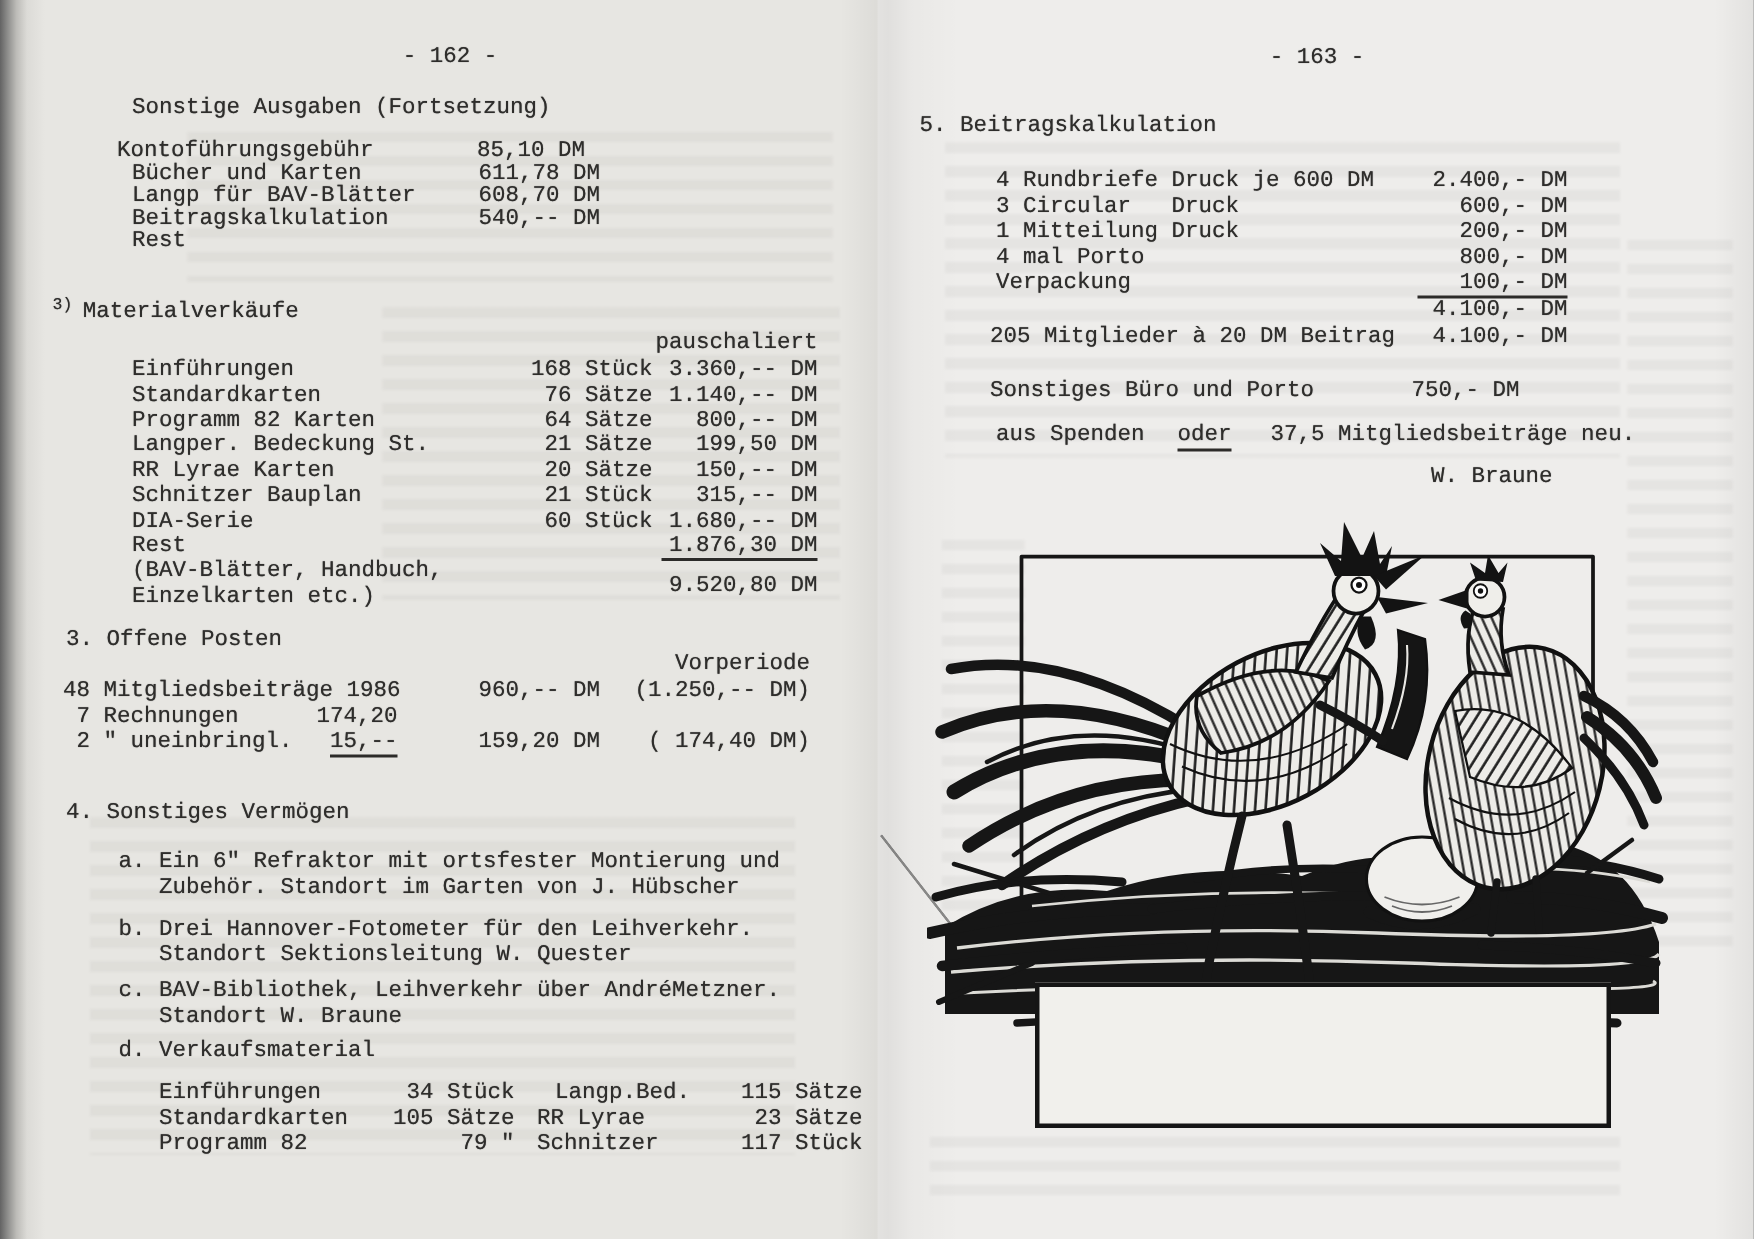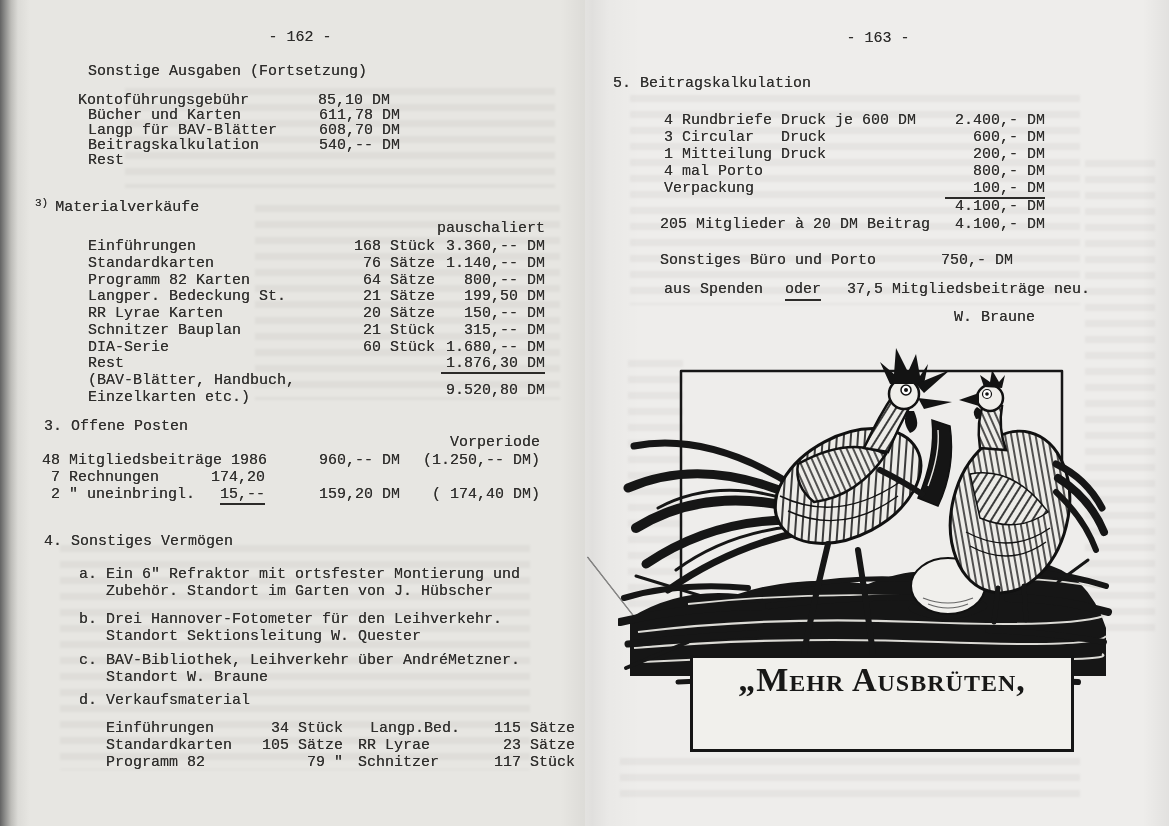--- a/index.html
+++ b/index.html
@@ -312,16 +312,15 @@
       <circle cx="369" cy="58" r="4.5" fill="#fff" stroke="#111" stroke-width="1.2"></circle>
       <circle cx="369" cy="58" r="1.8" fill="#111"></circle>
       <path d="M362 73 Q366 83 358 83 Q353 75 359 71 Z" fill="#131313"></path>
       <path class="ink" d="M438 128 Q468 142 484 172" stroke-width="7"></path>
       <path class="ink" d="M440 142 Q472 162 486 196" stroke-width="8"></path>
       <path class="ink" d="M438 156 Q466 182 478 214" stroke-width="6"></path>
       <path class="ink" d="M380 252 L376 286 M406 250 L408 284" stroke-width="5"></path>
     </svg>
 
     <div class="caption">
-      <div class="row1">„Mehr Ausbrüten,</div>
     </div>
   </div>
 </div>
 
 </body></html>

